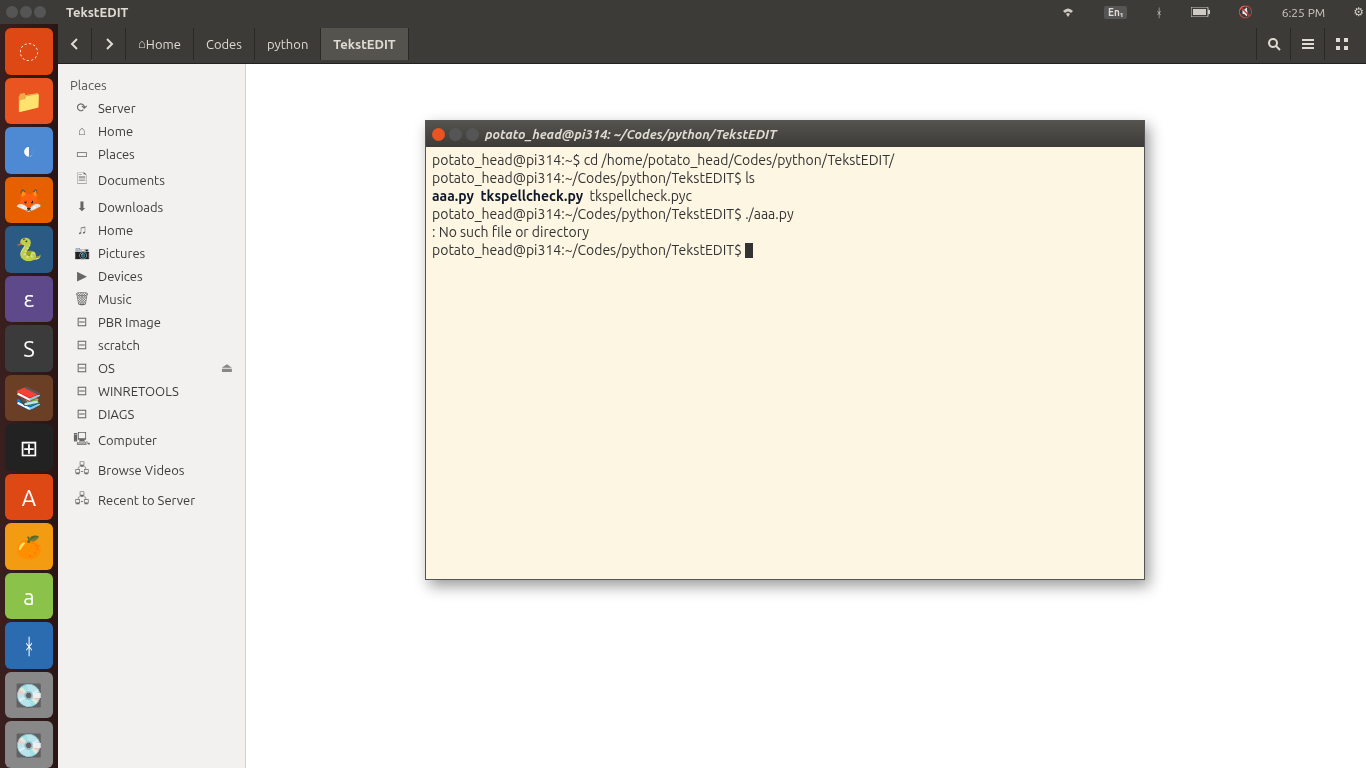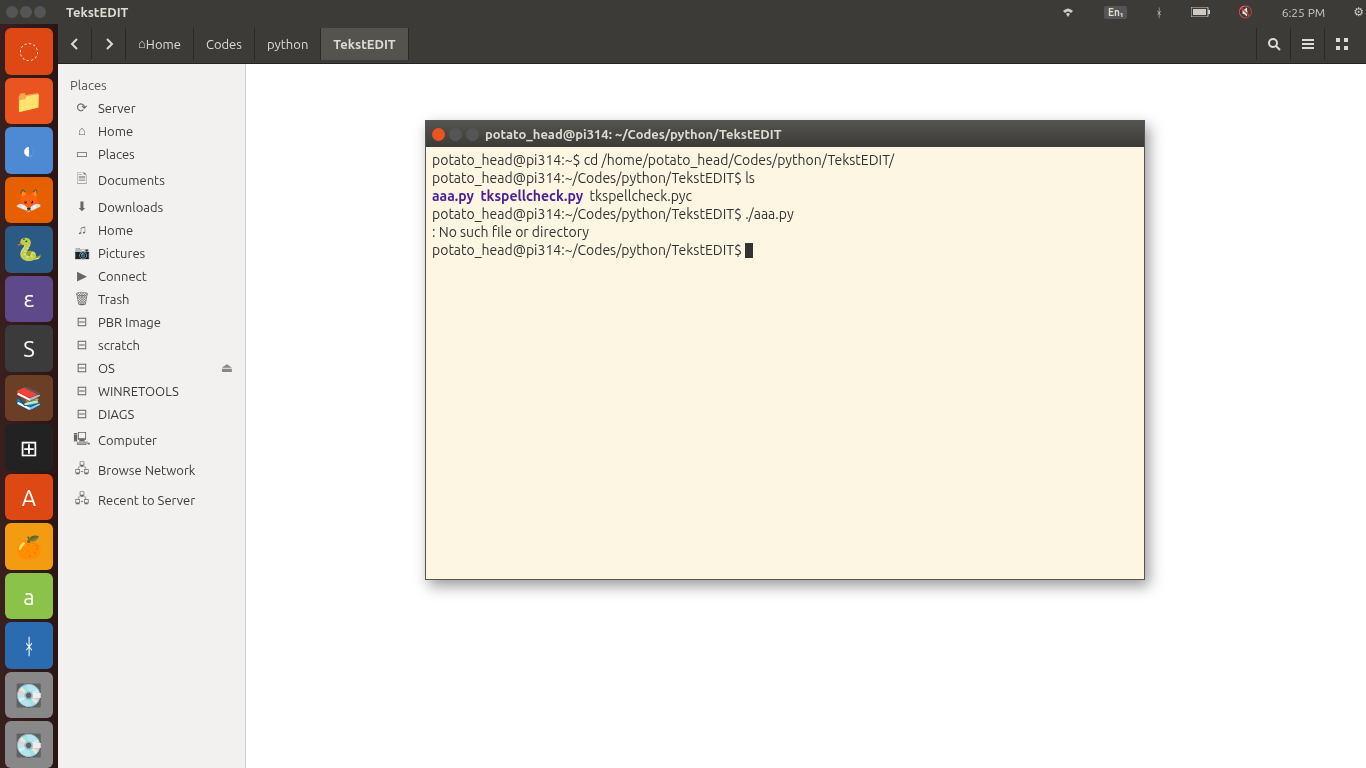--- a/index.html
+++ b/index.html
@@ -63,32 +63,32 @@
 .file-icon.python .thumb { display:flex; align-items:center; justify-content:center; font-size:24px; background:#fafafa; }
 
 
 .terminal {
   position:absolute; top:120px; left:425px; width:720px; height:460px;
   background:#fdf6e3; border:1px solid #555; box-shadow:4px 6px 14px rgba(0,0,0,.4);
   display:flex; flex-direction:column;
 }
 .term-title {
   height:26px; background:linear-gradient(#54534e,#3c3b37); display:flex; align-items:center;
-  color:#dfdbd2; font-size:13px; font-weight:bold; padding-left:6px; gap:6px;
+  color:#dfdbd2; font-size:13px; font-weight:bold; padding-left:6px; gap:6px;font-style:italic;
 }
 .term-title .btns { display:flex; gap:4px; }
 .term-title .b { width:13px; height:13px; border-radius:50%; }
 .term-title .b.close { background:#e95420; }
 .term-title .b.min { background:#555; }
 .term-title .b.max { background:#555; }
 .term-body {
   flex:1; padding:4px 6px; font-family:"Ubuntu Mono","DejaVu Sans Mono",monospace;
   font-size:14px; line-height:18px; color:#333; white-space:pre; overflow:hidden;
 }
-.term-body .green { color:#4c1d95; font-weight:bold; }
+.term-body .green { color:#0f172a; font-weight:bold; }
 .cursor { display:inline-block; width:8px; height:15px; background:#333; vertical-align:text-bottom; }
 </style>
 </head>
 <body>
 
 <div class="menubar">
   <div class="win-controls">
     <span></span>
     <span></span>
     <span></span>
@@ -197,25 +197,25 @@
           <div class="sb-item">
             <span class="ico">♫</span>
             <span>Home</span>
           </div>
           <div class="sb-item">
             <span class="ico">📷</span>
             <span>Pictures</span>
           </div>
           <div class="sb-item">
             <span class="ico">▶</span>
-            <span>Connect</span>
+            <span>Devices</span>
           </div>
           <div class="sb-item">
             <span class="ico">🗑</span>
-            <span>Trash</span>
+            <span>Music</span>
           </div>
         </div>
       <div id="sb-devices">
           <div class="sb-item">
             <span class="ico">⊟</span>
             <span>PBR Image</span>
           </div>
           <div class="sb-item">
             <span class="ico">⊟</span>
             <span>scratch</span>
@@ -234,21 +234,21 @@
             <span>DIAGS</span>
           </div>
           <div class="sb-item">
             <span class="ico">🖳</span>
             <span>Computer</span>
           </div>
         </div>
       <div id="sb-network">
           <div class="sb-item">
             <span class="ico">🖧</span>
-            <span>Browse Network</span>
+            <span>Browse Videos</span>
           </div>
           <div class="sb-item">
             <span class="ico">🖧</span>
             <span>Recent to Server</span>
           </div>
         </div>
     </div>
     <div class="content" id="files-content">
         <div class="file-icon" style="left: 232px; top: 72px;">
           <div class="thumb">#!/us

